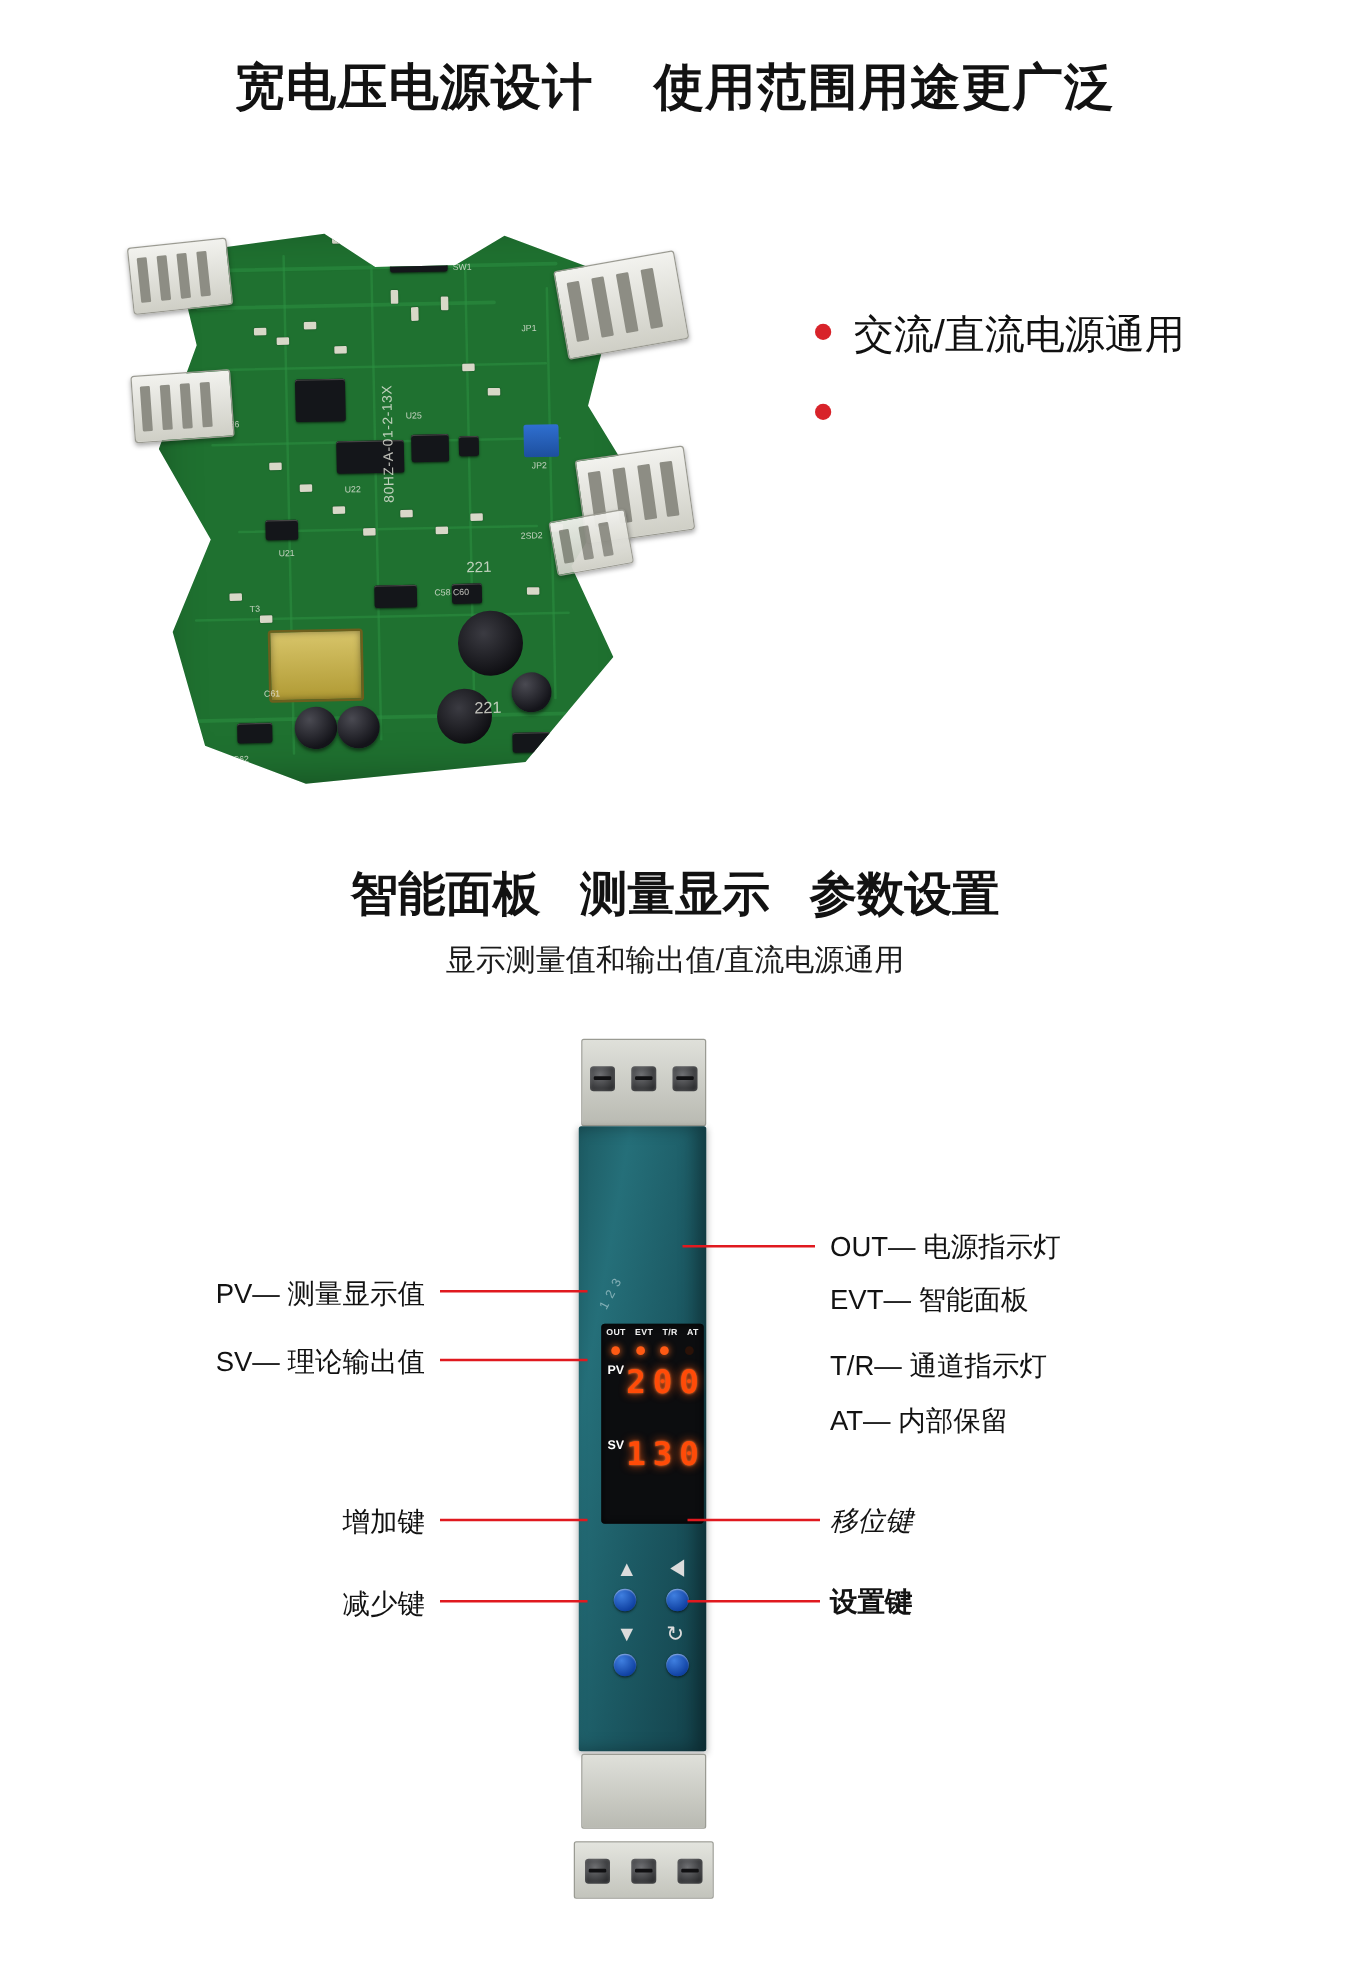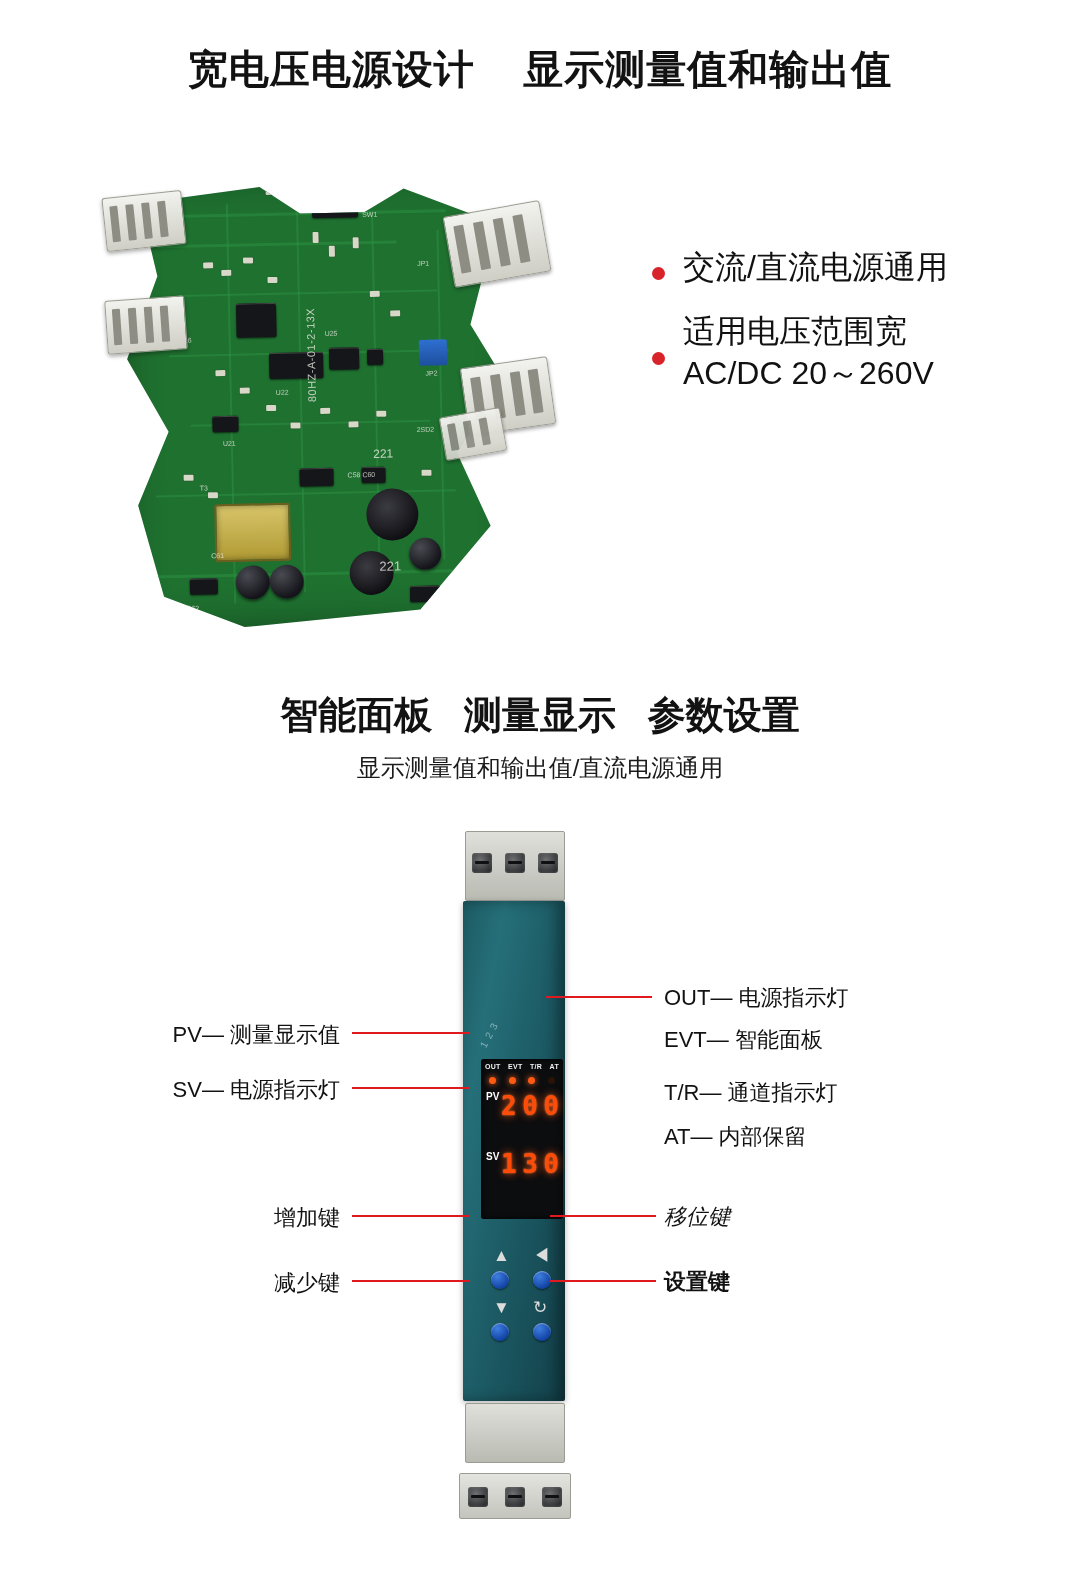--- a/index.html
+++ b/index.html
@@ -133,21 +133,21 @@
 
   
   .bullets {
     position: absolute;
     left: 652px;
     top: 246px;
     width: 400px;
   }
   .bullet-row {
     display: flex;
-    align-items: center;
+    align-items: flex-start;
     margin-bottom: 22px;
   }
   .dot {
     width: 13px;
     height: 13px;
     border-radius: 50%;
     background: #d8232a;
     margin-top: 13px;
     margin-right: 18px;
     flex: 0 0 auto;
@@ -374,21 +374,21 @@
   .callout.left  { text-align: right; }
   .leader {
     position: absolute;
     height: 2px;
     background: #e0191f;
   }
 </style>
 </head>
 <body>
 
-<div class="h1">宽电压电源设计    显示测量值和输出值</div>
+<div class="h1">宽电压电源设计    使用范围用途更广泛</div>
 
 <div class="pcb-wrap">
   <div class="pcb-board">
 
     <div class="trace" style="left:30px;top:40px;width:300px;height:3px;"></div>
     <div class="trace" style="left:40px;top:70px;width:240px;height:3px;"></div>
     <div class="trace" style="left:60px;top:120px;width:260px;height:2px;"></div>
     <div class="trace" style="left:50px;top:180px;width:280px;height:2px;"></div>
     <div class="trace" style="left:70px;top:250px;width:240px;height:2px;"></div>
     <div class="trace" style="left:34px;top:320px;width:300px;height:2px;"></div>
@@ -497,22 +497,20 @@
   </div>
 </div>
 
 <div class="bullets">
   <div class="bullet-row">
     <span class="dot"></span>
     <span class="bullet-text">交流/直流电源通用</span>
   </div>
   <div class="bullet-row">
     <span class="dot"></span>
-    <span class="bullet-text">适用电压范围宽
-AC/DC 20～260V</span>
   </div>
 </div>
 
 <div class="h2">智能面板   测量显示   参数设置</div>
 <div class="sub2">显示测量值和输出值/直流电源通用</div>
 
 <div class="device">
   <div class="dev-clip-top">
     <div class="screw-row" style="top:18px;">
       <span class="screw"></span>
@@ -578,21 +576,21 @@
       <span class="screw"></span>
       <span class="screw"></span>
       <span class="screw"></span>
     </div>
   </div>
 </div>
 
 <div class="callout left" style="left:110px;top:1020px;width:230px;">PV— 测量显示值</div>
 <div class="leader" style="left:352px;top:1032px;width:118px;"></div>
 
-<div class="callout left" style="left:110px;top:1075px;width:230px;">SV— 电源指示灯</div>
+<div class="callout left" style="left:110px;top:1075px;width:230px;">SV— 理论输出值</div>
 <div class="leader" style="left:352px;top:1087px;width:118px;"></div>
 
 <div class="callout left" style="left:180px;top:1203px;width:160px;">增加键</div>
 <div class="leader" style="left:352px;top:1215px;width:118px;"></div>
 
 <div class="callout left" style="left:180px;top:1268px;width:160px;">减少键</div>
 <div class="leader" style="left:352px;top:1280px;width:118px;"></div>
 
 <div class="leader" style="left:546px;top:996px;width:106px;"></div>
 <div class="callout right" style="left:664px;top:983px;">OUT— 电源指示灯</div>

